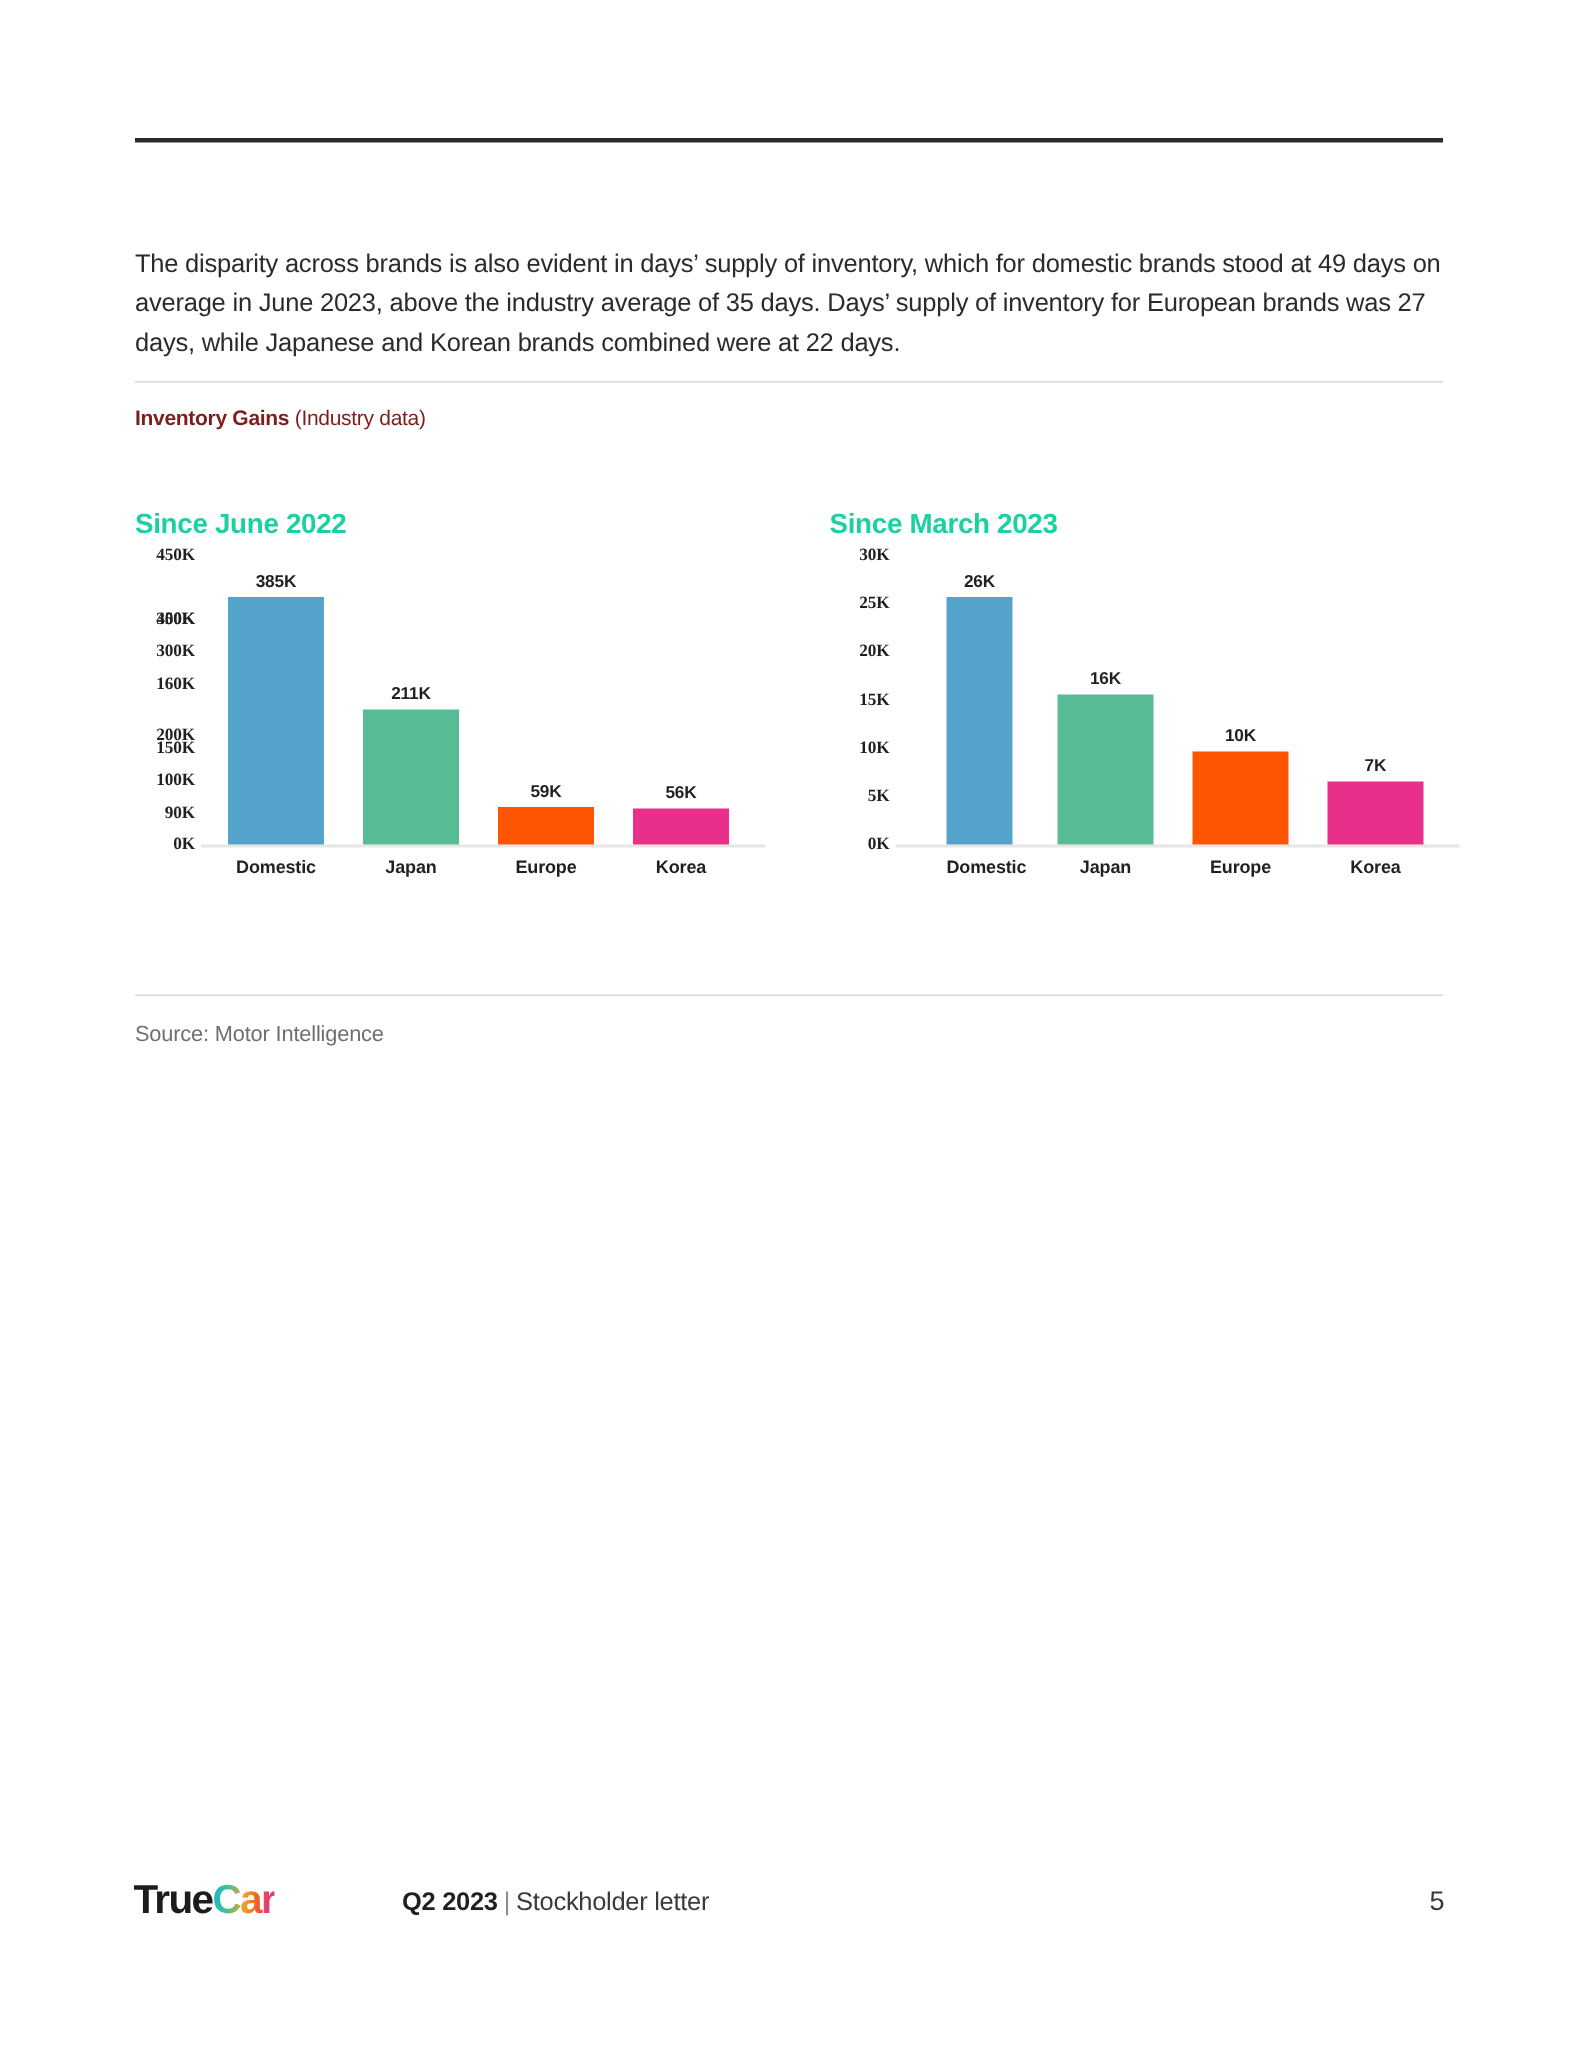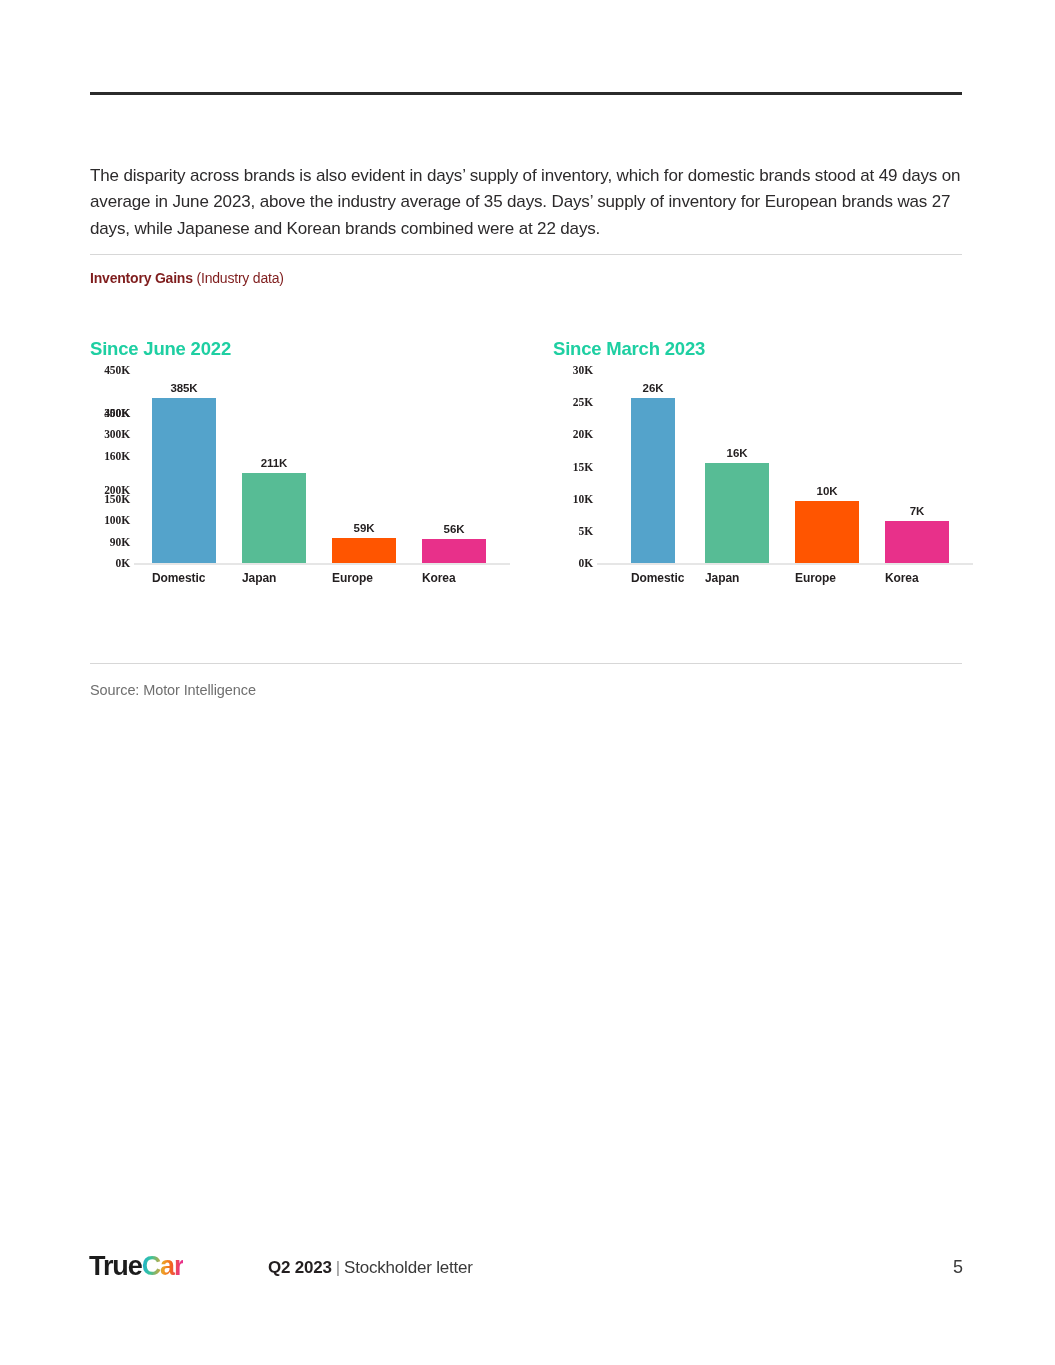--- a/index.html
+++ b/index.html
@@ -143,21 +143,21 @@
     font-size: 11.5px;
     font-weight: 700;
     color: #231f20;
     letter-spacing: -0.1px;
     white-space: nowrap;
   }
   .cat-label {
     position: absolute;
     width: 100%;
     left: 0;
-    text-align: left;
+    text-align: center;
     font-size: 12px;
     font-weight: 700;
     color: #231f20;
     letter-spacing: -0.1px;
     white-space: nowrap;
     margin-top: 24px;
   }
 
   
   .source {

